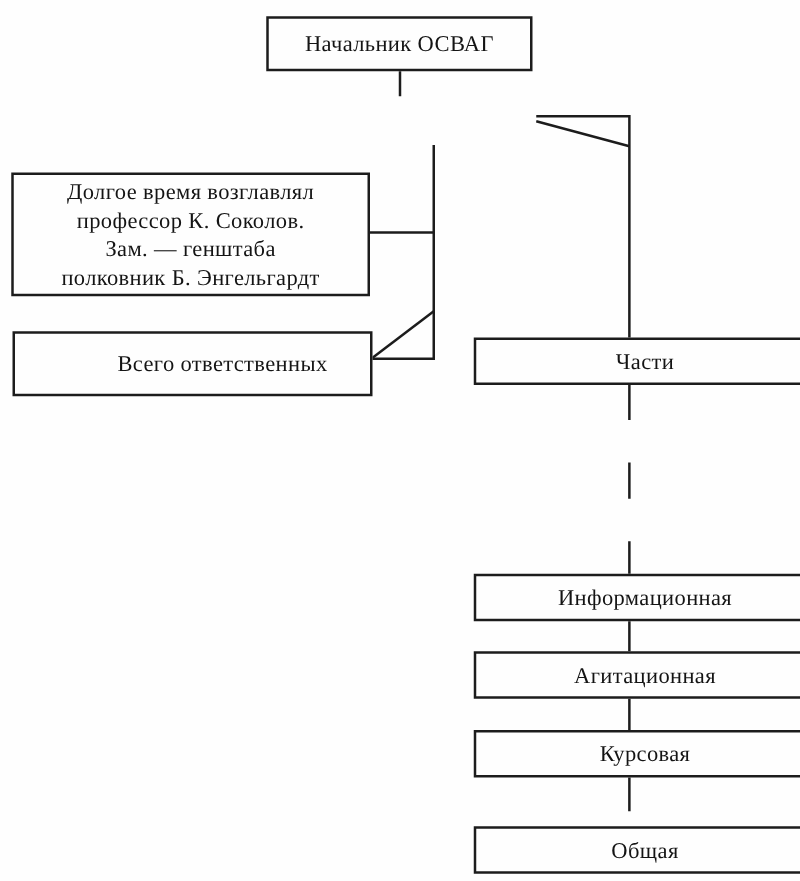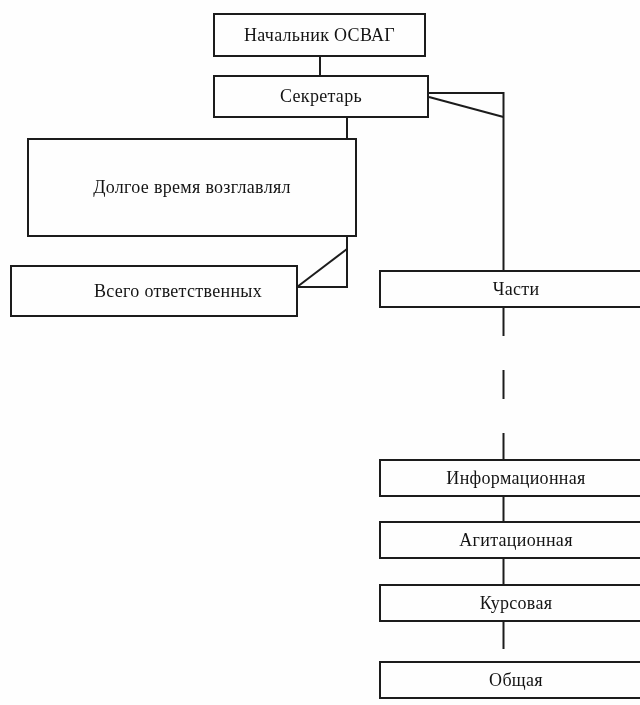--- a/index.html
+++ b/index.html
@@ -34,21 +34,21 @@
     align-items: center;
     justify-content: center;
     text-align: right;
     z-index: 1;
     font-size: 18px;
     letter-spacing: 0.3px;
     line-height: 23px;
   }
   .box-chief    { left: 213px; top: 13px;  width: 213px; height: 44px; }
   .box-secretary{ left: 213px; top: 75px;  width: 216px; height: 43px; }
-  .box-leader   { left: 27px;  top: 138px; width: 330px; height: 99px; font-family: Liberation Serif, serif; }
+  .box-leader   { left: 9px;  top: 138px; width: 287px; height: 99px; font-family: Liberation Serif, serif; }
   .box-staff    { left: 10px;  top: 265px; width: 288px; height: 52px; padding-left: 48px; }
   .dept         { left: 379px; width: 274px; height: 38px; }
   .note-line { display: block; }
 </style>
 </head>
 <body>
 
 <div class="canvas">
 
   <svg class="connectors" viewBox="0 0 640 705" xmlns="http://www.w3.org/2000/svg">
@@ -67,26 +67,26 @@
       <line x1="503.5" y1="495" x2="503.5" y2="523"></line>
       <line x1="503.5" y1="557" x2="503.5" y2="586"></line>
       <line x1="503.5" y1="620" x2="503.5" y2="649"></line>
     </g>
   </svg>
 
   <div class="box box-chief">
     <span class="label">Начальник ОСВАГ</span>
   </div>
 
-  <div class="box box-secretary">
-    <span class="label">Секретарь</span>
-  </div>
 
   <div class="box box-leader">
     <span class="note-line">Долгое время возглавлял</span>
+    <span class="note-line">профессор К. Соколов.</span>
+    <span class="note-line">Зам. — генштаба</span>
+    <span class="note-line">полковник Б. Энгельгардт</span>
   </div>
 
   <div class="box box-staff">
     <span class="note-line">Всего ответственных</span>
   </div>
 
   <div class="box dept" style="top:270px">
     <span class="label">Части</span>
   </div>
   <div class="box dept" style="top:459px">

